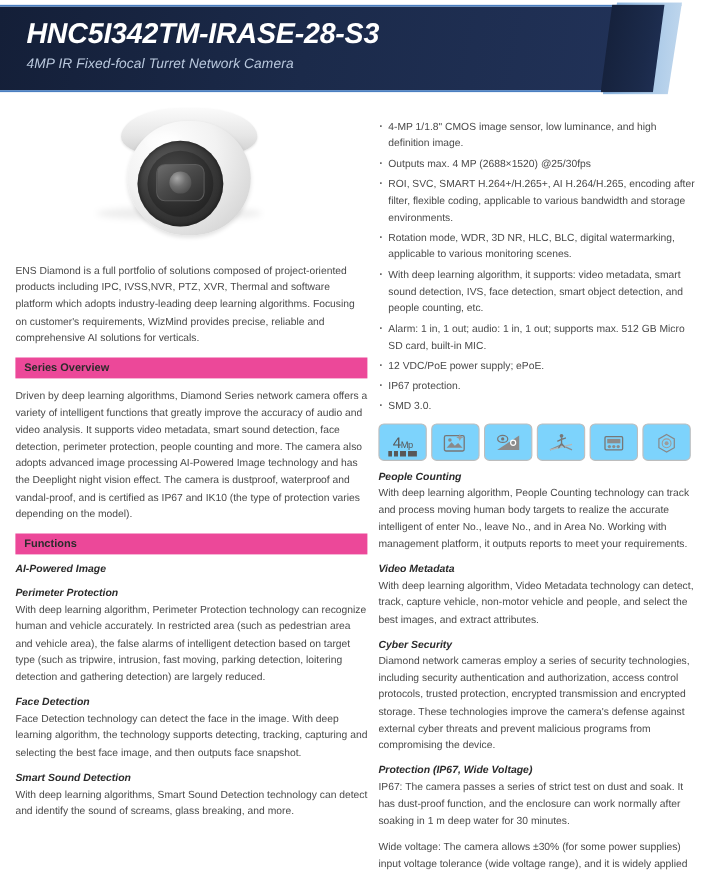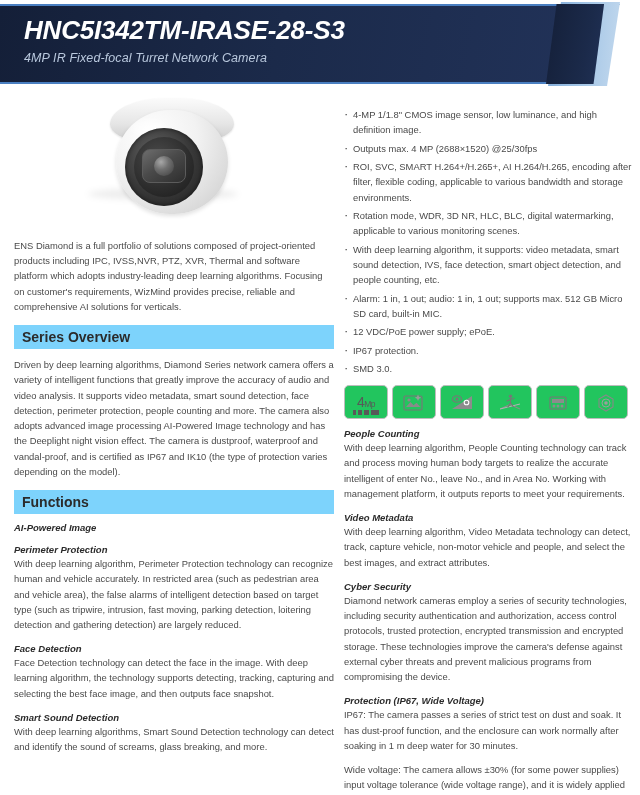--- a/index.html
+++ b/index.html
@@ -157,23 +157,23 @@
   .intro-para,
   .para {
     font-size: 9.4px;
     line-height: 1.62;
     color: #4a4a4a;
     text-align: left;
   }
   .para { margin-bottom: 9px; }
 
   .section-bar {
-    background: #7dd3fc;
+    background: #ec4899;
     padding: 4px 8px 4px 8px;
-    font-size: 14px;
+    font-size: 10px;
     font-weight: bold;
     color: #2b2b2b;
     margin: 11px 0 8px 0;
   }
 
   .fn-title {
     font-size: 9.5px;
     font-weight: bold;
     color: #2b2b2b;
     margin-bottom: 1px;
@@ -204,21 +204,21 @@
   .badges {
     display: flex;
     gap: 4px;
     margin: 9px 0 9px 0;
   }
   .badge {
     width: 44px;
     height: 34px;
     border: 1px solid #bdbdbd;
     border-radius: 5px;
-    background: #22c55e;
+    background: #7dd3fc;
     position: relative;
     overflow: hidden;
     display: flex;
     flex-direction: column;
     align-items: center;
     justify-content: flex-start;
   }
   .badge-art {
     flex: 1;
     width: 100%;

